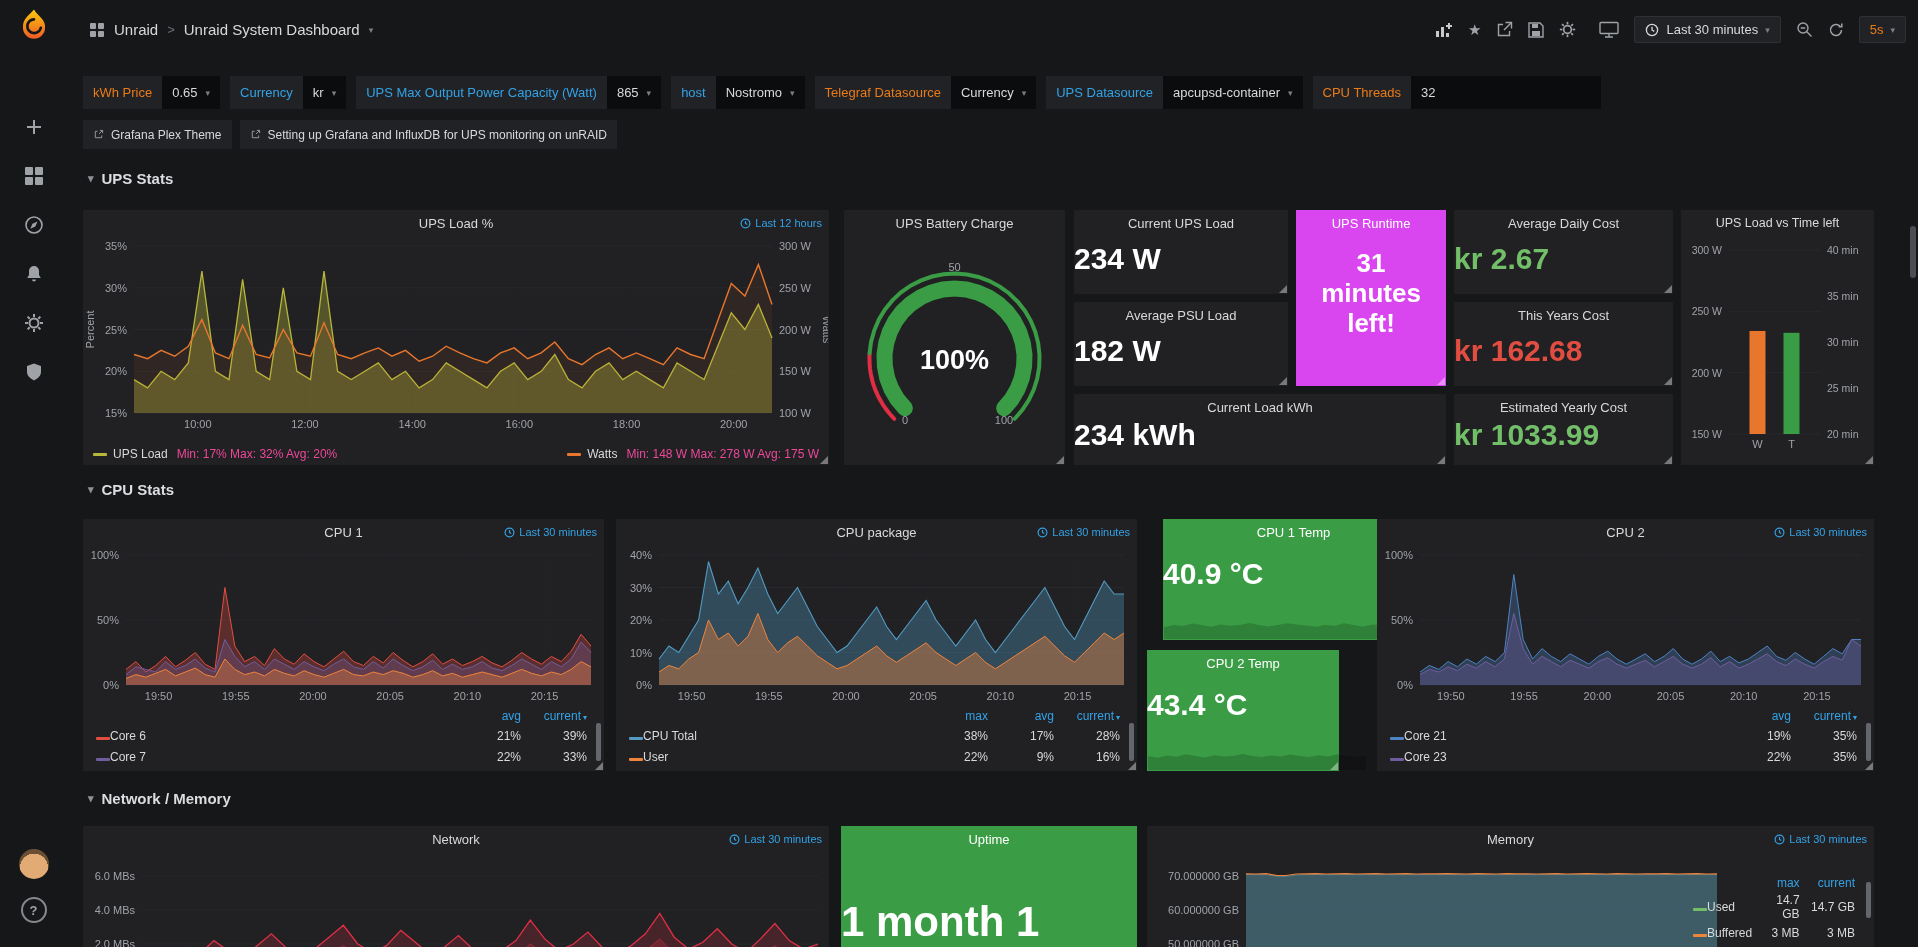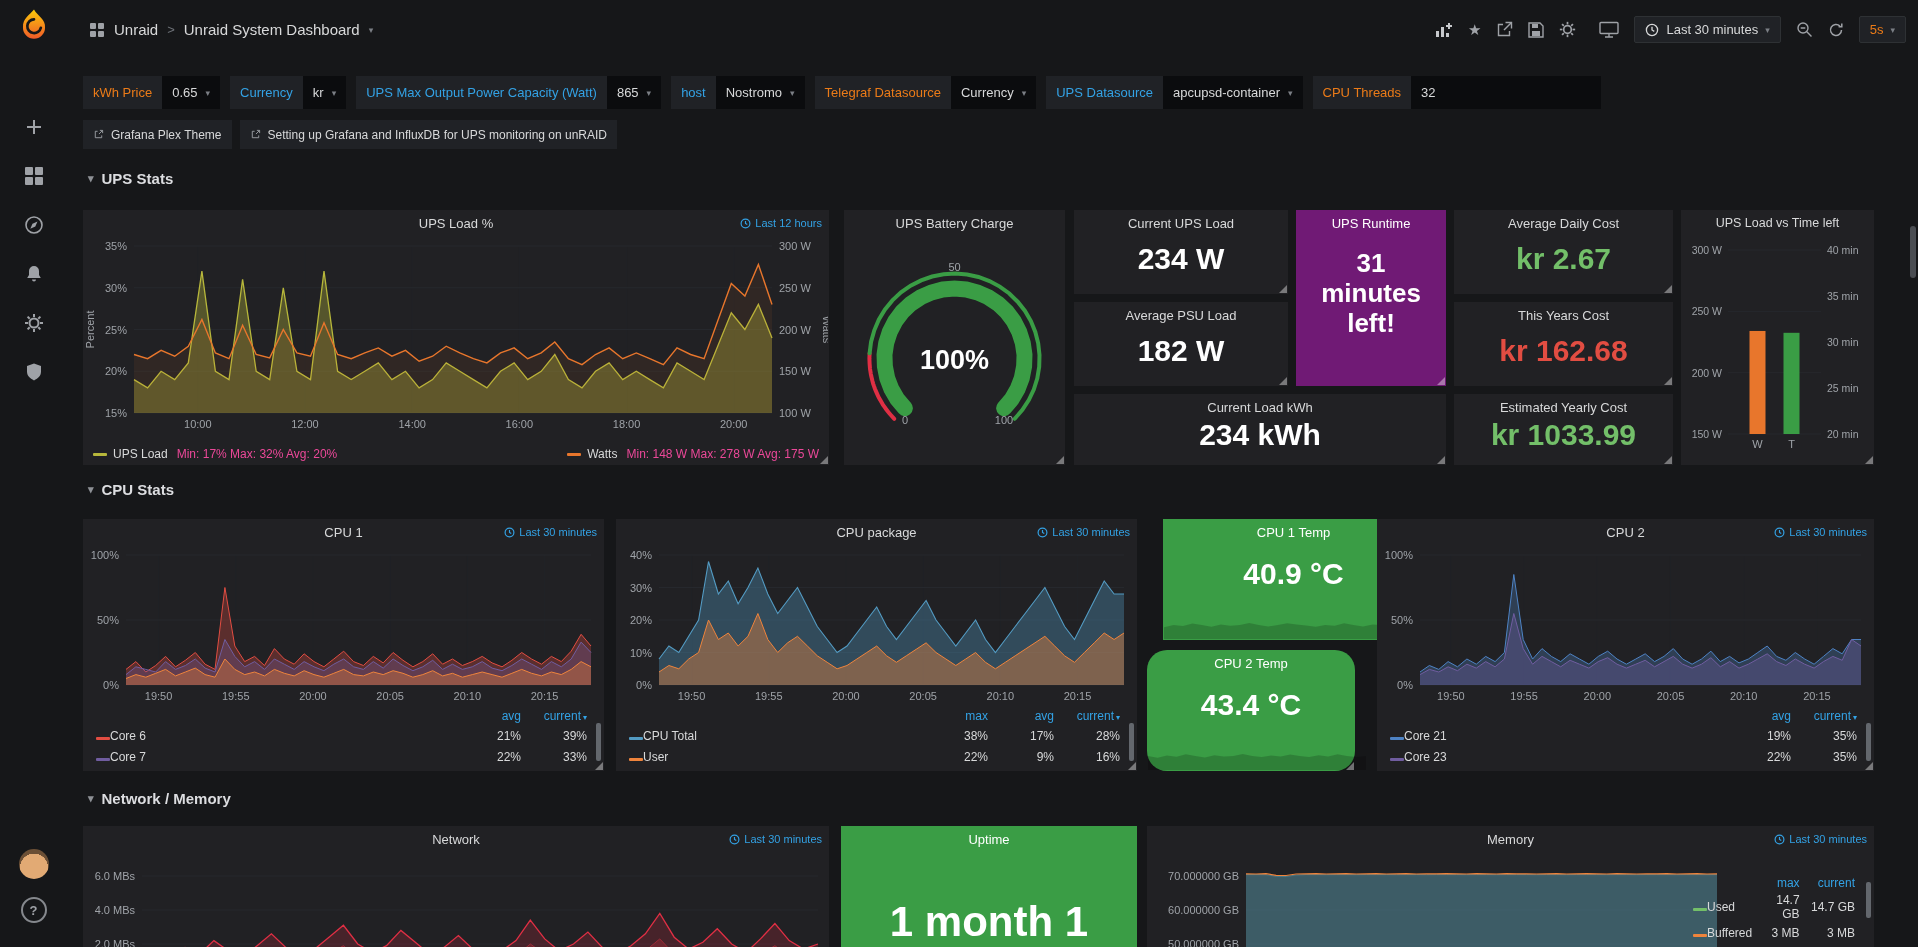--- a/index.html
+++ b/index.html
@@ -35,21 +35,21 @@
   .row-title{position:absolute;left:88px;display:flex;gap:8px;align-items:center;font-size:15px;font-weight:600;color:#dcdde0;cursor:pointer;}
   .chev{color:#8e9196;font-size:11px;}
   
   .panel{position:absolute;background:#212124;}
   .panel:after{content:"";position:absolute;right:1px;bottom:1px;width:0;height:0;border-left:8px solid transparent;border-bottom:8px solid rgba(255,255,255,0.4);}
   .green{background:#3a9d45;}
   .ptitle{position:absolute;top:0;left:36px;right:36px;height:27px;line-height:27px;text-align:center;font-size:13px;font-weight:500;color:#d8d9da;white-space:nowrap;overflow:hidden;cursor:pointer;}
   .green .ptitle{color:#fff;}
   .override{position:absolute;top:7px;right:7px;display:flex;align-items:center;gap:4px;font-size:11px;color:#33a2e5;cursor:pointer;z-index:2;}
   .chart{position:absolute;}
-  .stat-val{position:absolute;left:0;right:0;text-align:center;font-weight:700;color:#ffffff;}
+  .stat-val{position:absolute;left:0;right:0;text-align:left;font-weight:700;color:#ffffff;}
   .runtime-val{position:absolute;left:0;right:0;top:38px;text-align:center;font-weight:700;color:#fff;font-size:26px;line-height:30px;}
   .runtime-val span{display:block;width:120px;margin:0 auto;}
   
   .ts-legend{position:absolute;left:10px;right:10px;bottom:4px;display:flex;justify-content:space-between;font-size:12px;color:#d8d9da;}
   .li{display:flex;align-items:center;gap:6px;cursor:pointer;white-space:nowrap;}
   .sw{display:inline-block;width:14px;height:3px;border-radius:1px;}
   .lstats{color:#ec4899;margin-left:3px;}
   .legend-wrap{position:absolute;}
   .legend{width:100%;border-collapse:collapse;font-size:12px;color:#d8d9da;}
   .legend th{color:#33a2e5;font-weight:400;text-align:right;padding:0 5px;height:18px;width:56px;cursor:pointer;}
@@ -363,21 +363,21 @@
           <text x="109.49999999999999" y="28.52000000000001" fill="#9fa3a8" font-size="11" text-anchor="middle">50</text>
           <text x="109.5" y="126.60000000000001" fill="#ffffff" font-size="27" font-weight="bold" text-anchor="middle">100%</text>
         </svg></div>
   </section>
 
   <section class="panel" style="left:1074px;top:210px;width:214px;height:84px">
     <div class="ptitle">Current UPS Load</div>
     <div class="stat-val" style="top:32px;font-size:30px">234 W</div>
   </section>
 
-  <section class="panel green" style="left: 1296px; top: 210px; width: 150px; height: 176px; background: #701a75;">
+  <section class="panel green" style="left: 1296px; top: 210px; width: 150px; height: 176px; background: #d946ef;">
     <div class="ptitle" style="left:6px;right:6px">UPS Runtime</div>
     <div class="runtime-val">
         <span>31 minutes left!</span>
       </div>
   </section>
 
   <section class="panel" style="left:1454px;top:210px;width:219px;height:84px">
     <div class="ptitle">Average Daily Cost</div>
     <div class="stat-val" style="top: 32px; font-size: 30px; color: rgb(115, 191, 105);">kr 2.67</div>
   </section>
@@ -553,21 +553,21 @@
   </section>
 
   <section class="panel green" style="left: 1147px; top: 519px; width: 261px; height: 121px; background: rgb(58, 157, 69); margin-left: 16px;">
     <div class="ptitle">CPU 1 Temp</div>
     <div class="stat-val" style="top:38px;font-size:30px">40.9 °C</div>
     <div class="chart" style="left:1px;right:1px;bottom:1px;height:28px"><svg width="218" height="28">
           <path d="M0,28L0.0,16.2L9.5,14.0L19.0,15.1L28.4,12.6L37.9,14.0L47.4,15.7L56.9,13.4L66.3,14.8L75.8,14.0L85.3,12.0L94.8,14.0L104.3,15.4L113.7,14.0L123.2,12.3L132.7,13.4L142.2,14.6L151.7,15.7L161.1,14.0L170.6,14.8L180.1,12.3L189.6,14.0L199.0,15.4L208.5,13.4L218.0,14.0L218,28Z" fill="rgba(0,0,0,0.18)"></path>
         </svg></div>
   </section>
 
-  <section class="panel green" style="left: 1147px; top: 650px; width: 208px; height: 121px; background: rgb(58, 157, 69); border-radius: 20px;">
+  <section class="panel green" style="left: 1147px; top: 650px; width: 192px; height: 121px; background: rgb(58, 157, 69);">
     <div class="ptitle">CPU 2 Temp</div>
     <div class="stat-val" style="top:38px;font-size:30px">43.4 °C</div>
     <div class="chart" style="left:1px;right:1px;bottom:1px;height:28px"><svg width="218" height="28">
           <path d="M0,28L0.0,14.0L9.5,15.7L19.0,13.4L28.4,14.8L37.9,12.3L47.4,14.0L56.9,15.4L66.3,13.2L75.8,14.6L85.3,14.0L94.8,12.0L104.3,14.0L113.7,15.1L123.2,13.4L132.7,14.6L142.2,12.6L151.7,14.0L161.1,15.1L170.6,13.2L180.1,14.6L189.6,12.3L199.0,14.0L208.5,15.1L218.0,14.0L218,28Z" fill="rgba(0,0,0,0.18)"></path>
         </svg></div>
   </section>
 
   <section class="panel" style="left:1377px;top:519px;width:497px;height:252px">
     <div class="ptitle">CPU 2</div>
     <div class="override">

